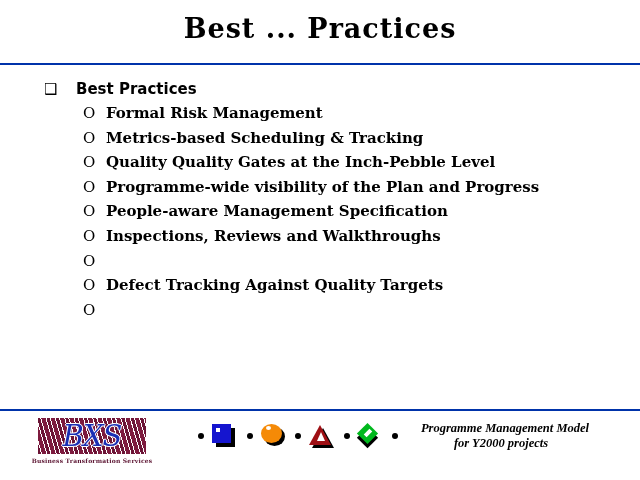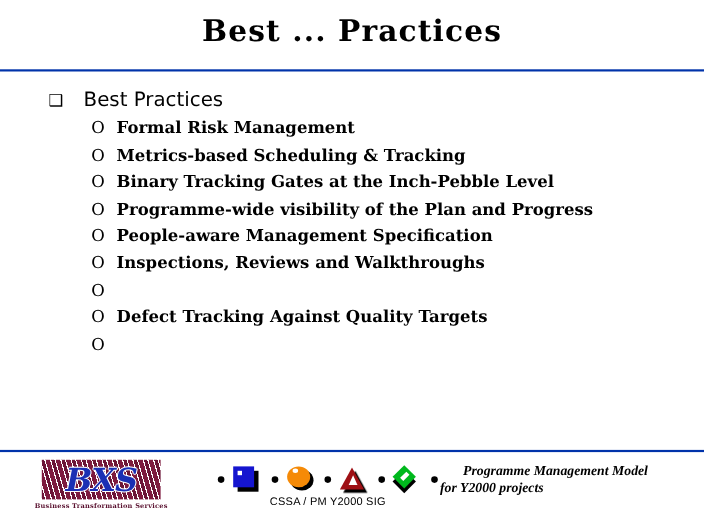--- a/index.html
+++ b/index.html
@@ -57,22 +57,22 @@
   .lvl1 .bullet {
     width: 32px;
     flex: 0 0 32px;
     font-family: "DejaVu Sans", sans-serif;
     font-size: 15px;
     line-height: 1;
     color: #000000;
   }
   .lvl1 .text {
     font-family: "DejaVu Sans", sans-serif;
-    font-weight: normal;
-    font-size: 18px;
+    font-weight: bold;
+    font-size: 15px;
     color: #000000;
     white-space: pre;
   }
 
   #sublist {
     margin-top: 6px;
     margin-left: 39px;
   }
   .lvl2 {
     display: flex;
@@ -125,21 +125,21 @@
     overflow: hidden;
   }
   #logo-letters {
     position: absolute;
     left: 0; top: 0;
     width: 108px;
     height: 36px;
     line-height: 36px;
     text-align: center;
     font-family: "DejaVu Serif", serif;
-    font-weight: bold;
+    font-weight: normal;
     font-style: italic;
     font-size: 29px;
     letter-spacing: -1px;
     color: #1a2fb4;
     text-shadow:
        1px 0 0 #ffffff, -1px 0 0 #ffffff,
        0 1px 0 #ffffff, 0 -1px 0 #ffffff;
   }
   #logo-tagline {
     margin-top: 3px;
@@ -243,21 +243,21 @@
     top: 10px;
     width: 210px;
     text-align: center;
     font-family: Liberation Serif, serif;
     font-weight: bold;
     font-style: italic;
     font-size: 12.5px;
     line-height: 15px;
     color: #000000;
   }
-  #pmm-line2 { display: block; text-align: left; padding-right: 8px; }
+  #pmm-line2 { display: block; text-align: center; padding-right: 8px; }
 
   #page-number {
     position: absolute;
     left: 612px;
     top: 449px;
     font-family: Liberation Serif, serif;
     font-size: 9px;
     color: #000000;
     margin-top: 32px;
   }
@@ -285,21 +285,21 @@
         <span class="text">Formal Risk Management</span>
       </div>
 
       <div class="lvl2">
         <span class="bullet">O</span>
         <span class="text">Metrics-based Scheduling &amp; Tracking</span>
       </div>
 
       <div class="lvl2">
         <span class="bullet">O</span>
-        <span class="text">Binary Tracking Gates at the Inch-Pebble Level</span>
+        <span class="text">Quality Quality Gates at the Inch-Pebble Level</span>
       </div>
 
       <div class="lvl2">
         <span class="bullet">O</span>
         <span class="text">Programme-wide visibility of the Plan and Progress</span>
       </div>
 
       <div class="lvl2">
         <span class="bullet">O</span>
         <span class="text">People-aware Management Specification</span>
@@ -362,21 +362,20 @@
       <span class="dot"></span>
 
       <span class="ico ico-diamond">
         <span class="shape"></span>
         <span class="hl"></span>
       </span>
 
       <span class="dot"></span>
     </div>
 
-    <div id="sig-caption">CSSA / PM Y2000 SIG</div>
 
     <div id="pmm-block">
       <span>Programme Management Model</span>
       <span id="pmm-line2">for Y2000 projects</span>
     </div>
 
   </div>
 
   <div id="page-number">12</div>
 

